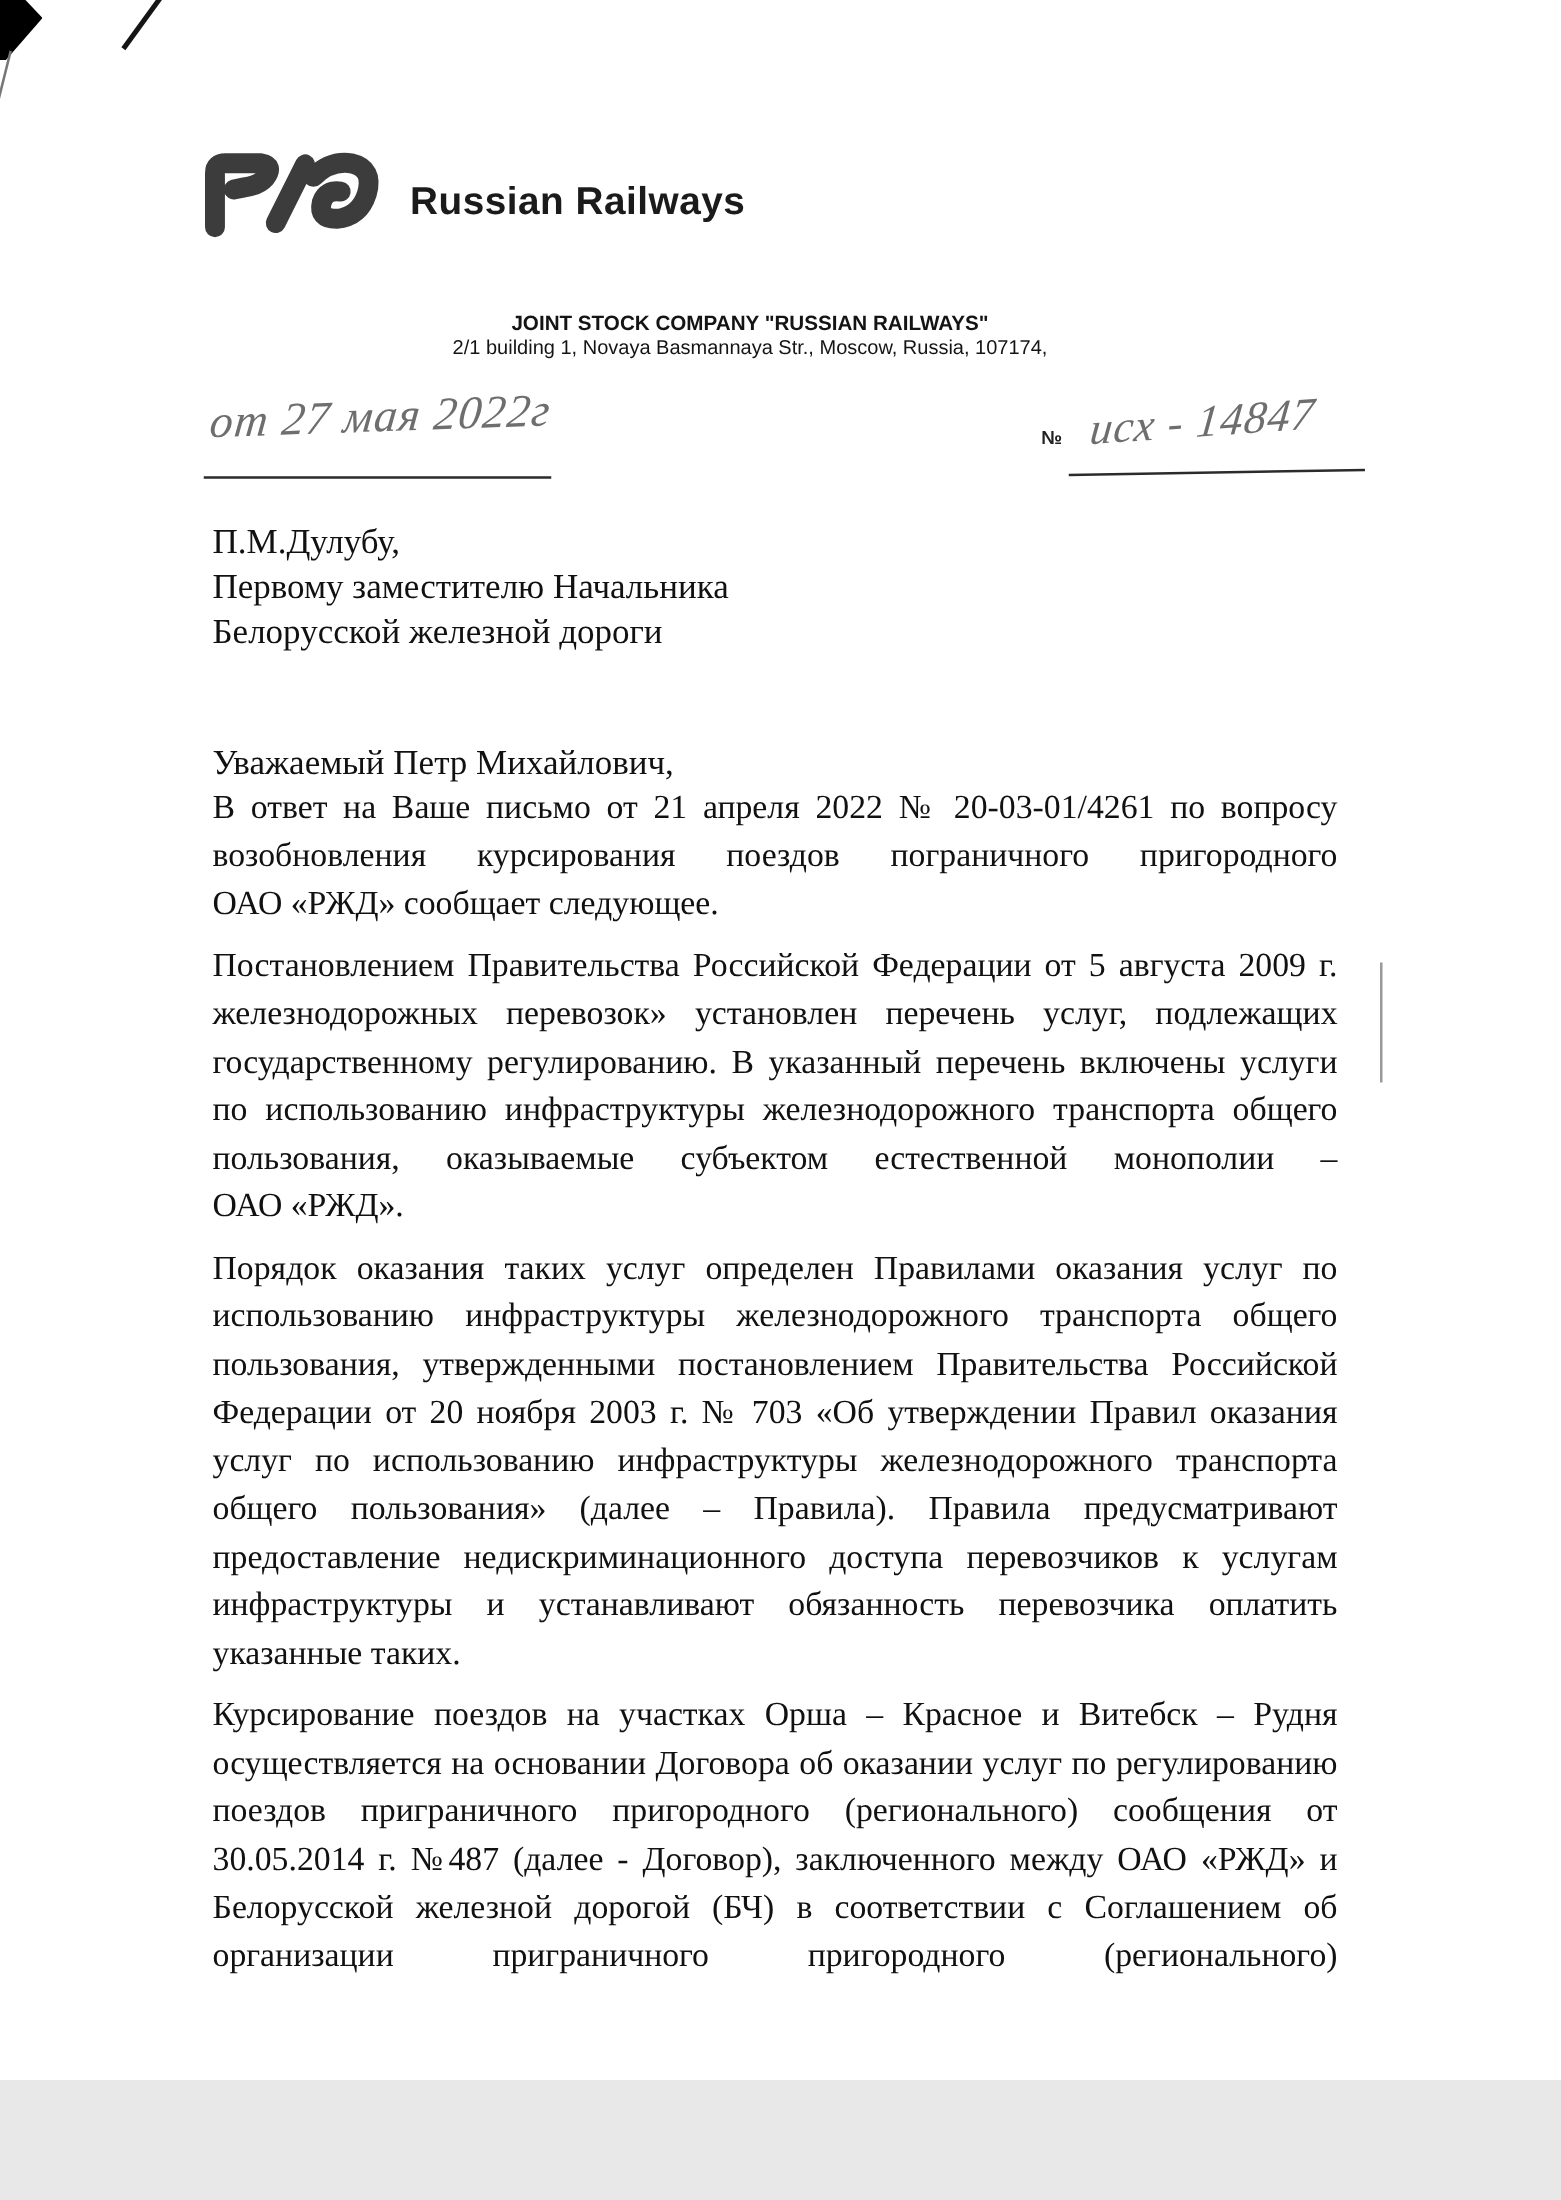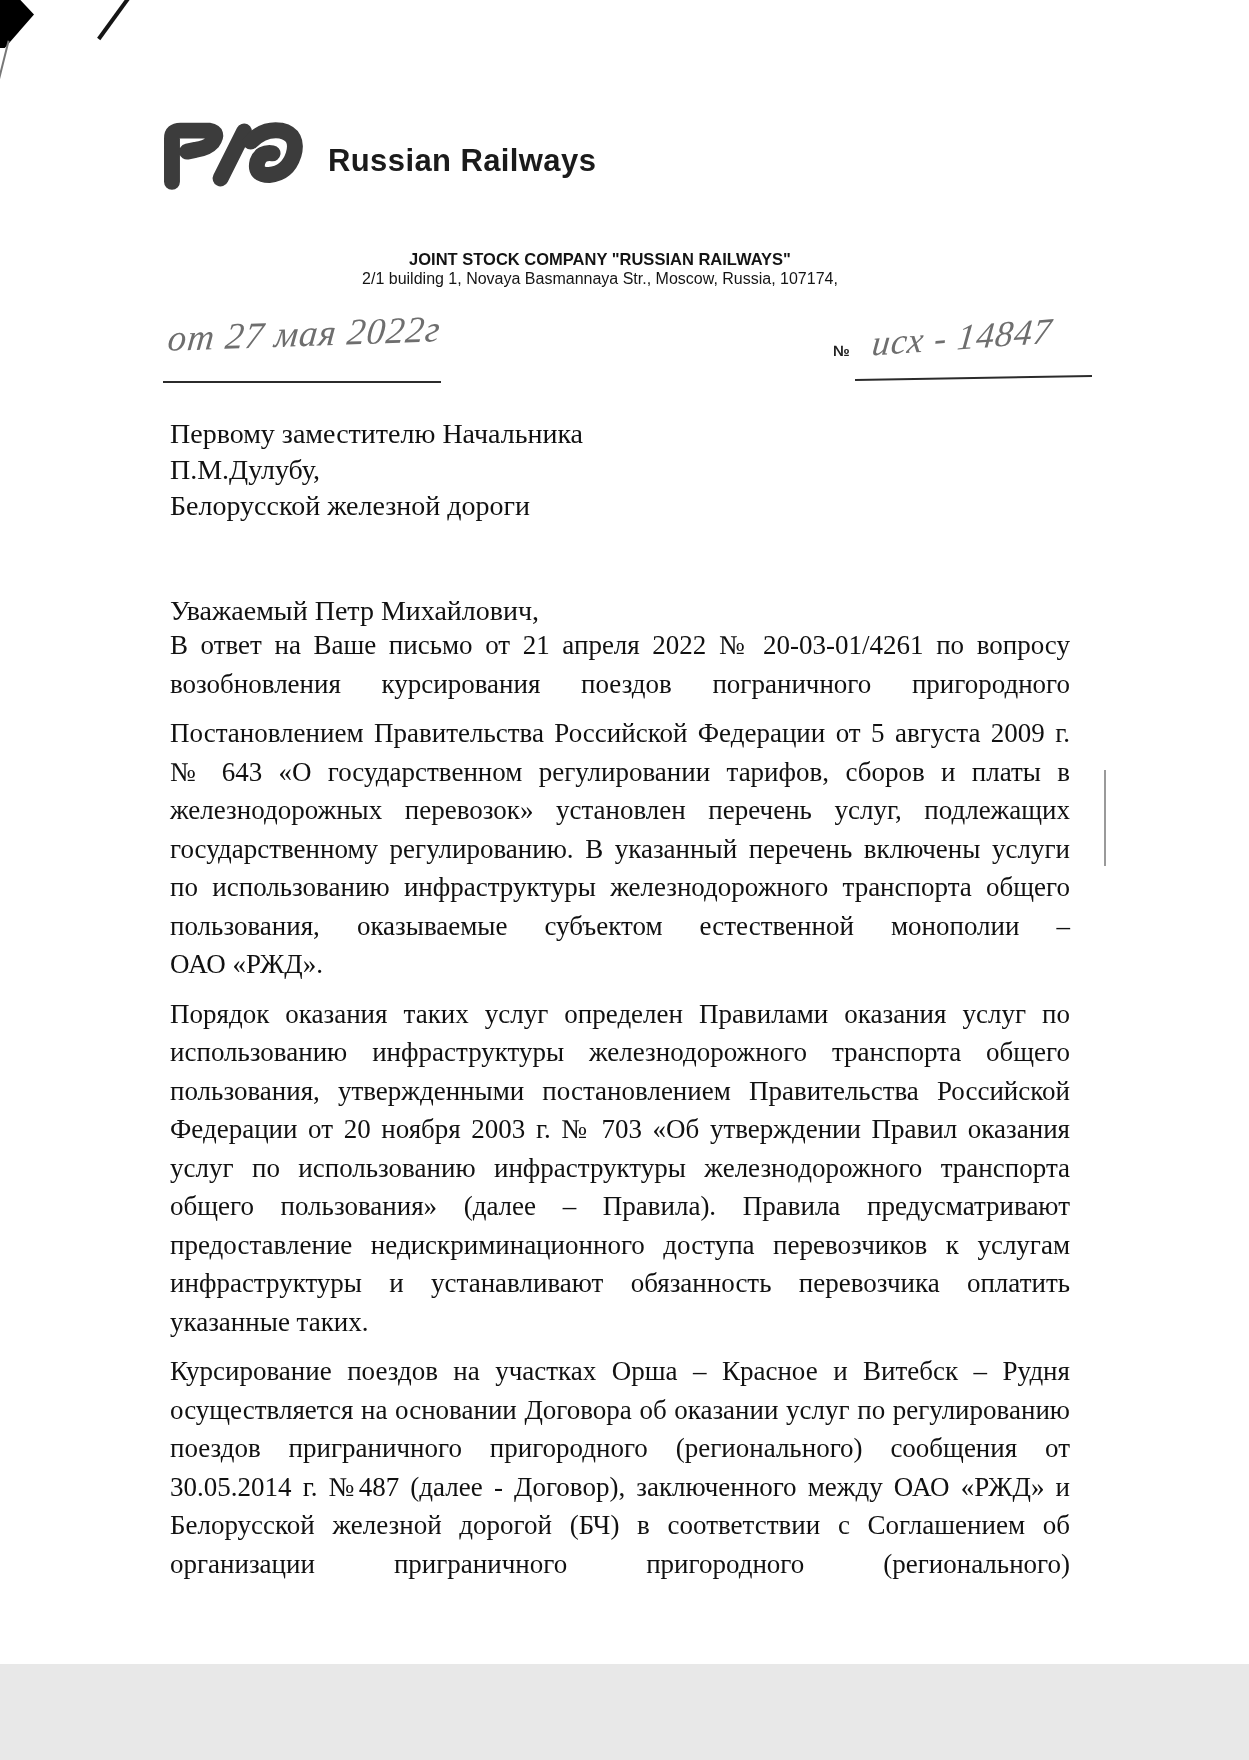--- a/index.html
+++ b/index.html
@@ -76,37 +76,37 @@
     <div class="head-line">2/1 building 1, Novaya Basmannaya Str., Moscow, Russia, 107174,</div>
   </div>
 
   <div class="hand date">от 27 мая 2022г</div>
   <div class="uline uline-date"></div>
   <div class="no-label">№</div>
   <div class="hand num">исх - 14847</div>
   <div class="uline uline-num"></div>
 
   <div class="recipient">
+    <div>П.М.Дулубу,</div>
     <div>Первому заместителю Начальника</div>
-    <div>П.М.Дулубу,</div>
     <div>Белорусской железной дороги</div>
   </div>
 
   <div class="salutation">Уважаемый Петр Михайлович,</div>
 
   <div class="body-text">
 
     <div class="para">
       <div class="ln">В ответ на Ваше письмо от 21 апреля 2022 № 20-03-01/4261 по вопросу</div>
       <div class="ln">возобновления курсирования поездов пограничного пригородного</div>
+      <div class="ln end">ОАО «РЖД» сообщает следующее.</div>
     </div>
 
     <div class="para">
       <div class="ln">Постановлением Правительства Российской Федерации от 5 августа 2009 г.</div>
-      <div class="ln">№ 643 «О государственном регулировании тарифов, сборов и платы в</div>
       <div class="ln">железнодорожных перевозок» установлен перечень услуг, подлежащих</div>
       <div class="ln">государственному регулированию. В указанный перечень включены услуги</div>
       <div class="ln">по использованию инфраструктуры железнодорожного транспорта общего</div>
       <div class="ln">пользования, оказываемые субъектом естественной монополии –</div>
       <div class="ln end">ОАО «РЖД».</div>
     </div>
 
     <div class="para">
       <div class="ln">Порядок оказания таких услуг определен Правилами оказания услуг по</div>
       <div class="ln">использованию инфраструктуры железнодорожного транспорта общего</div>

